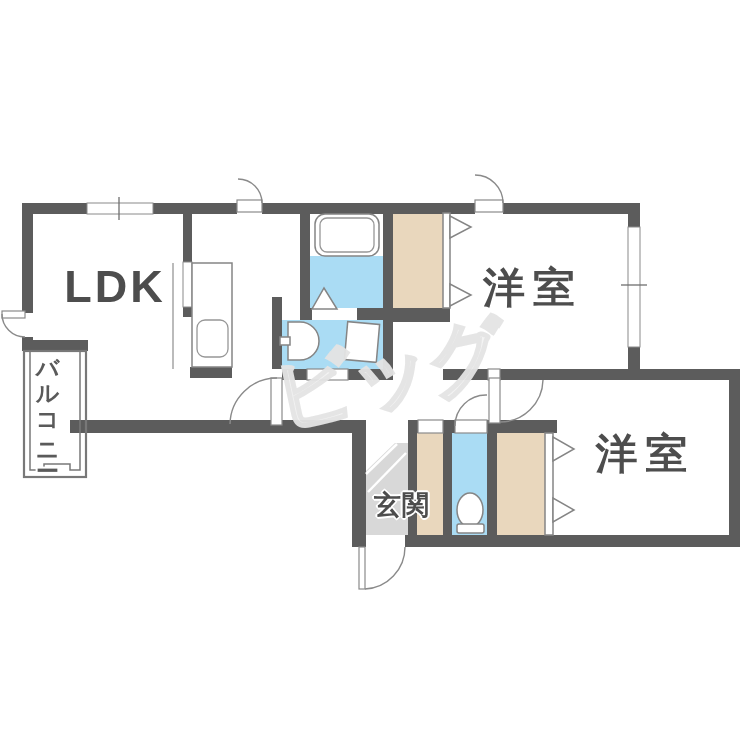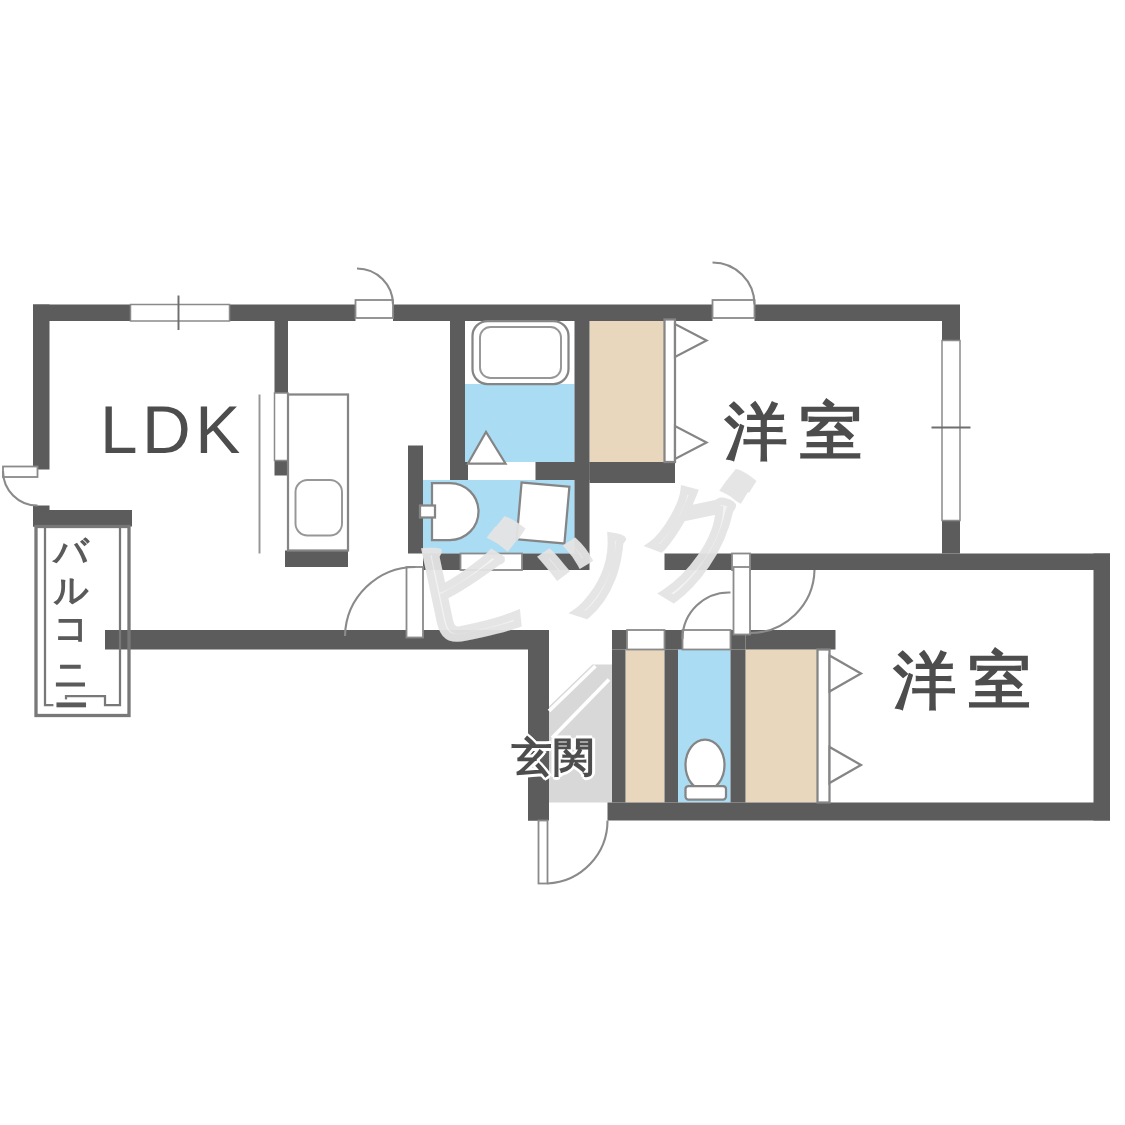--- a/index.html
+++ b/index.html
@@ -11,25 +11,25 @@
   .fillcloset{fill:var(--closet,#e9d7bd);}
   .fillgenkan{fill:var(--entrance-floor,#d8d8d8);}
   .win{fill:#ffffff;stroke:var(--line,#8a8a8a);stroke-width:1;}
   .leaf{fill:#ffffff;stroke:var(--line,#8a8a8a);stroke-width:1.2;}
   .arc{fill:none;stroke:var(--line,#8a8a8a);stroke-width:1.4;}
   .fx{fill:#ffffff;stroke:#858585;stroke-width:1.5;}
   .fxthin{fill:none;stroke:#979797;stroke-width:1.3;}
   .tick{stroke:#6f6f6f;stroke-width:1.3;}
   .steps{stroke:#ffffff;stroke-width:2.5;fill:none;}
   .balc{fill:none;stroke:#787878;}
-  .lbl{position:absolute;color:var(--label,#4d4d4d);line-height:1;}
+  .lbl{position:absolute;color:var(--label,#4d4d4d);line-height:1;font-weight:bold;}
   .lbl-ldk{left:55px;top:264px;width:120px;text-align:center;font-size:45px;letter-spacing:3px;}
   .lbl-yo1{left:453px;top:267px;width:160px;text-align:center;font-size:42px;letter-spacing:8px;font-weight:600;}
   .lbl-yo2{left:563px;top:433px;width:165px;text-align:center;font-size:42px;letter-spacing:8px;font-weight:600;}
-  .lbl-genkan{left:324px;top:492px;width:90px;text-align:center;font-size:27px;letter-spacing:1px;font-weight:600;
+  .lbl-genkan{left:340px;top:492px;width:90px;text-align:right;font-size:27px;letter-spacing:1px;font-weight:600;
               text-shadow:-2px 0 #fff,2px 0 #fff,0 -2px #fff,0 2px #fff,-1px -1px #fff,1px 1px #fff,-1px 1px #fff,1px -1px #fff;}
   .lbl-balcony{left:36px;top:341px;height:140px;writing-mode:vertical-rl;text-orientation:mixed;
                font-size:23px;letter-spacing:3px;color:#5a5a5a;font-weight:600;
                text-shadow:-2px 0 #fff,2px 0 #fff,0 -2px #fff,0 2px #fff,-1px -1px #fff,1px 1px #fff,-1px 1px #fff,1px -1px #fff;}
   .watermark{position:absolute;left:272px;top:318px;width:260px;transform:rotate(-12deg);
              font-size:80px;font-weight:bold;color:#f3f3f3;-webkit-text-stroke:2.5px var(--watermark,#e4e4e4);
              letter-spacing:-4px;opacity:.95;pointer-events:none;}
 </style>
 </head>
 <body>

